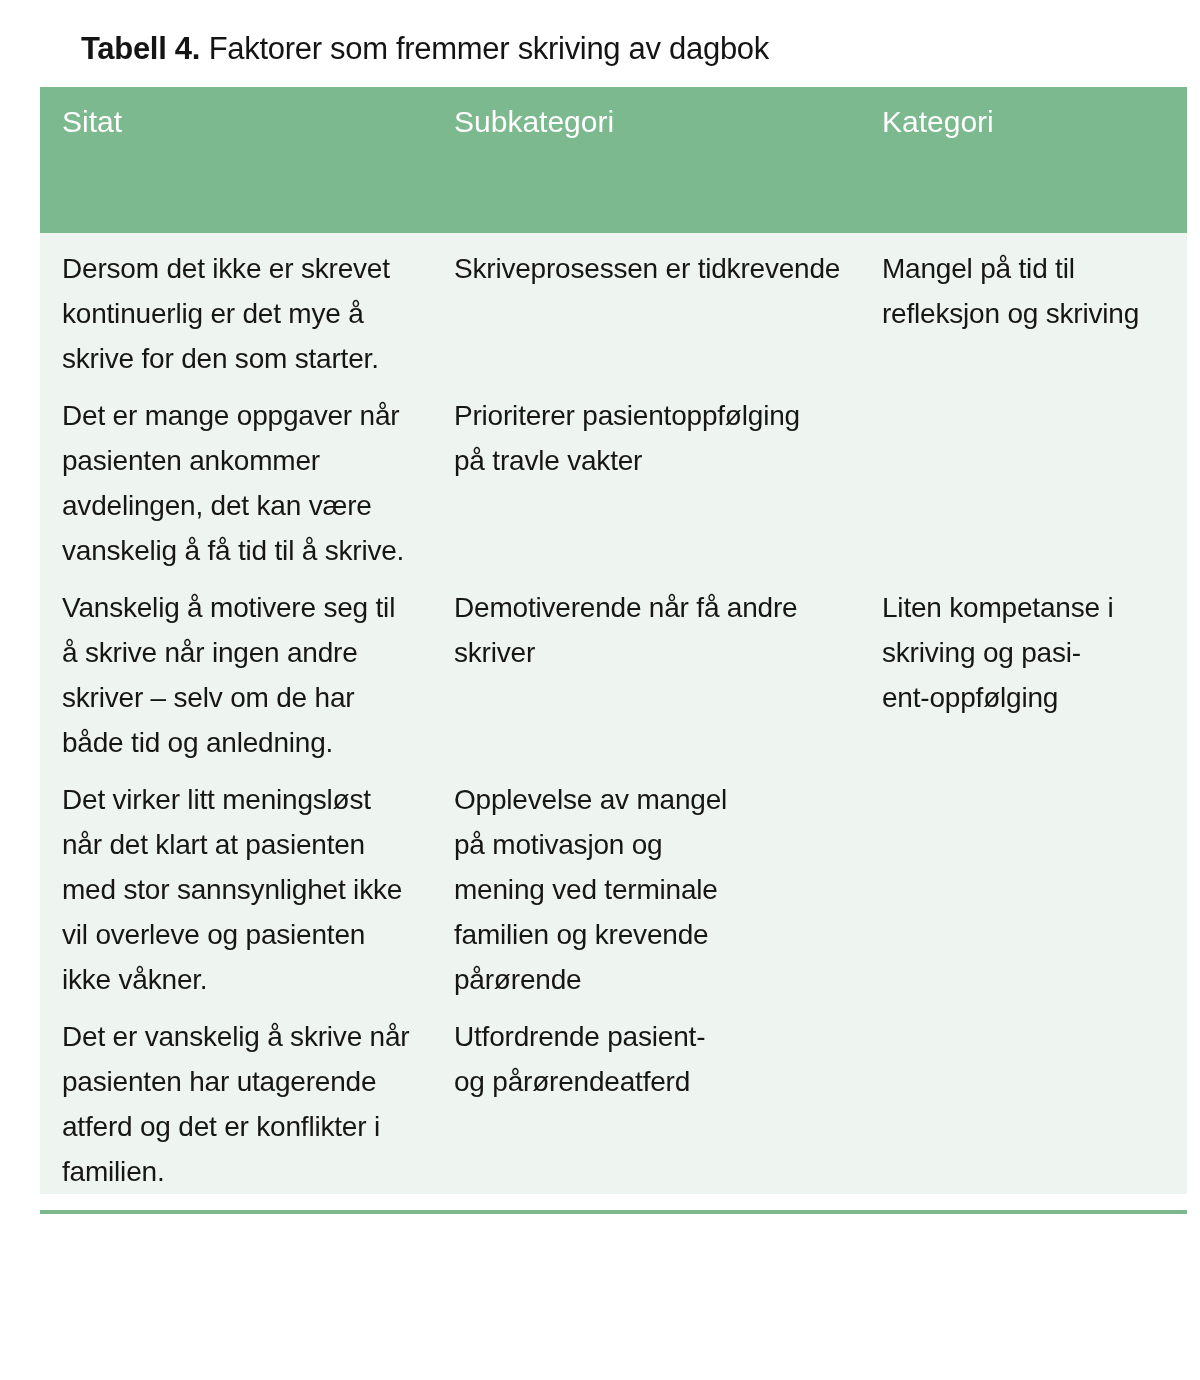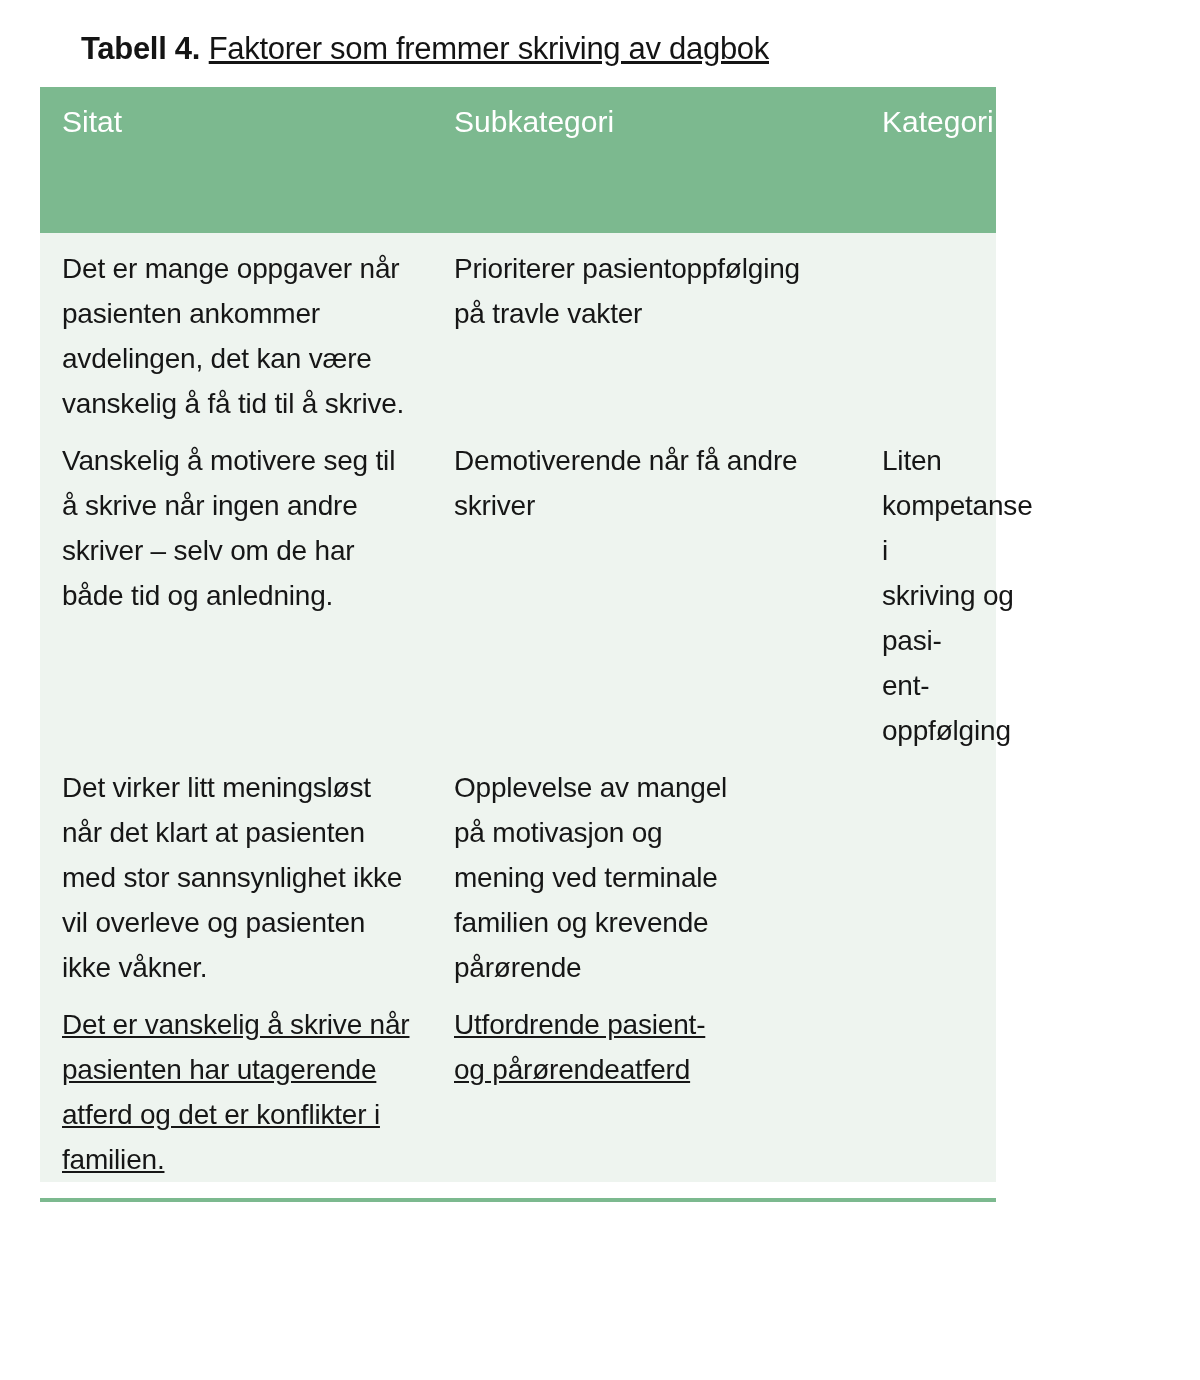--- a/index.html
+++ b/index.html
@@ -25,24 +25,23 @@
     color: #141414;
     letter-spacing: -0.3px;
     line-height: 1.2;
   }
   .title-bold {
     font-weight: 700;
     margin-left: 41px;
   }
   .title-rest {
     margin-left: 0.28em;
-    text-decoration: underline;
   }
   .table {
-    width: 956px;
+    width: 1147px;
     border-bottom: 4px solid var(--accent, #7cb98f);
   }
   .cols {
     display: grid;
     grid-template-columns: 392px 428px 1fr;
     box-sizing: border-box;
     padding-left: 22px;
     padding-right: 12px;
   }
   .thead {
@@ -59,21 +58,20 @@
   .tbody {
     background: var(--body-bg, #edf3ee);
     padding-top: 13px;
     color: var(--body-text, #161616);
   }
   .tr {
     margin-bottom: 12px;
   }
   .tr:last-child {
     margin-bottom: 16px;
-    text-decoration: underline;
   }
   .td {
     font-size: 28px;
     line-height: 45px;
     letter-spacing: -0.2px;
     white-space: pre-line;
   }
 </style>
 </head>
 <body style="--header-bg: #7cb98f; --header-text: #ffffff; --body-bg: #eef4ef; --body-text: #161616; --accent: #7cb98f;">
@@ -83,20 +81,28 @@
     <span class="title-bold">Tabell 4.</span><span class="title-rest">Faktorer som fremmer skriving av dagbok</span>
   </h1>
 
   <div class="table">
     <div class="thead cols">
       <div class="th">Sitat</div>
       <div class="th">Subkategori</div>
       <div class="th">Kategori</div>
     </div>
     <div class="tbody" id="tbody">
+  <div class="tr cols">
+    <div class="td">Dersom det ikke er skrevet
+kontinuerlig er det mye å
+skrive for den som starter.</div>
+    <div class="td">Skriveprosessen er tidkrevende</div>
+    <div class="td">Mangel på tid til
+refleksjon og skriving</div>
+  </div>
 
   <div class="tr cols">
     <div class="td">Det er mange oppgaver når
 pasienten ankommer
 avdelingen, det kan være
 vanskelig å få tid til å skrive.</div>
     <div class="td">Prioriterer pasientoppfølging
 på travle vakter</div>
     <div class="td"></div>
   </div>

